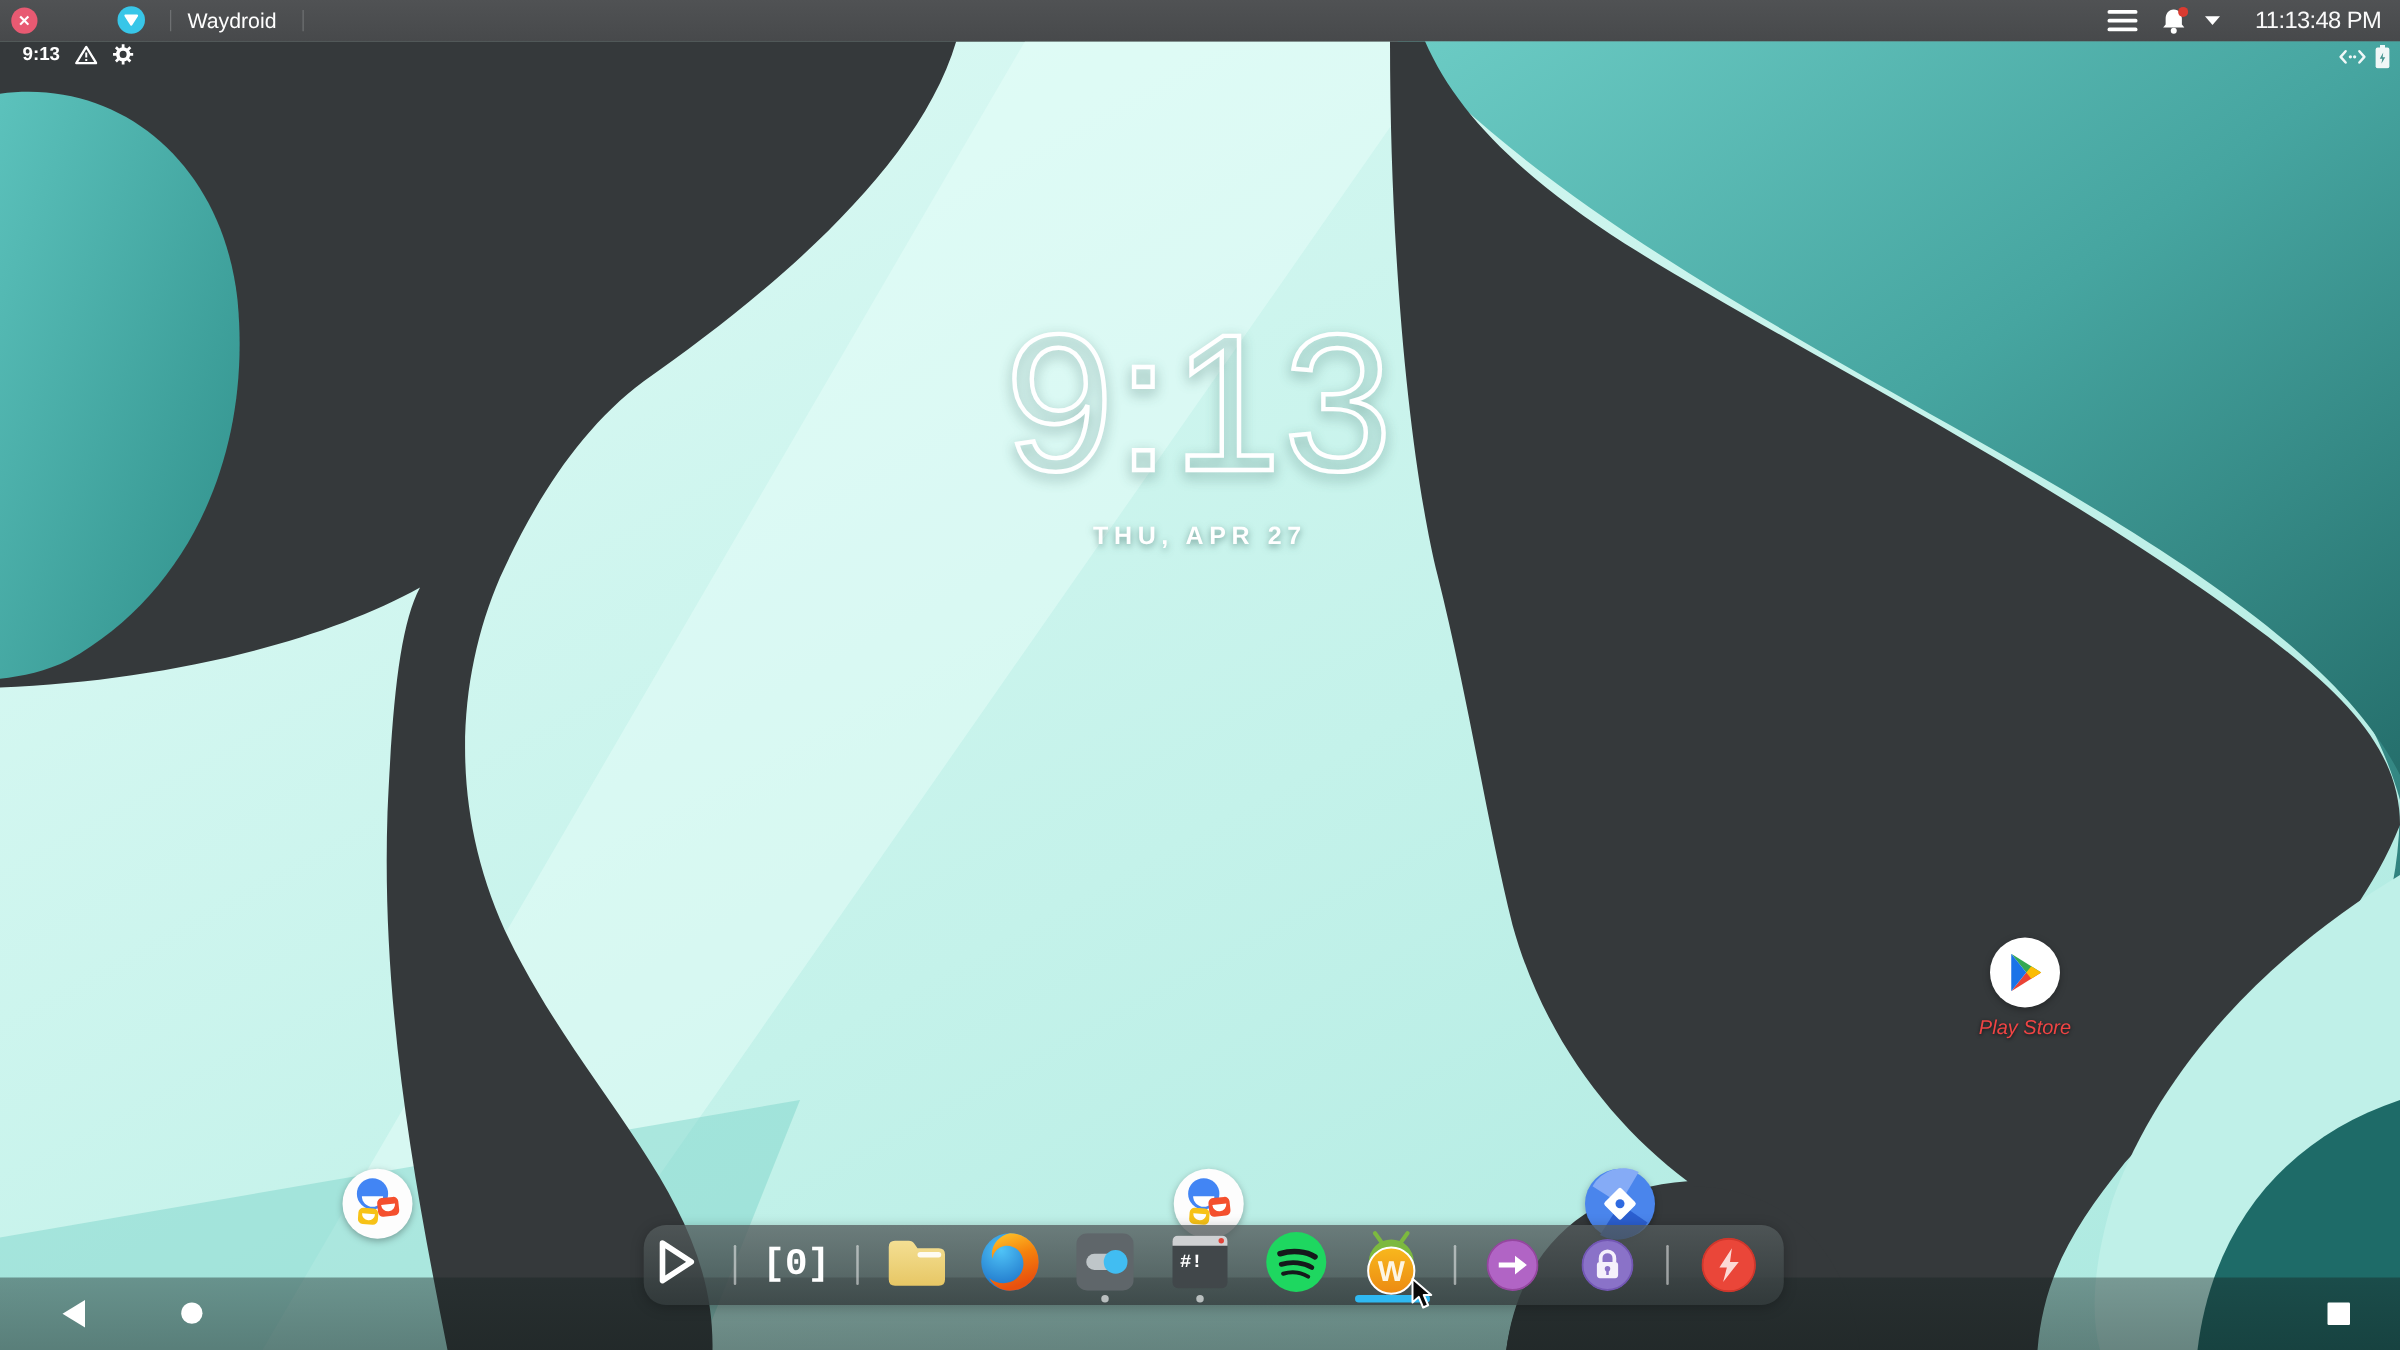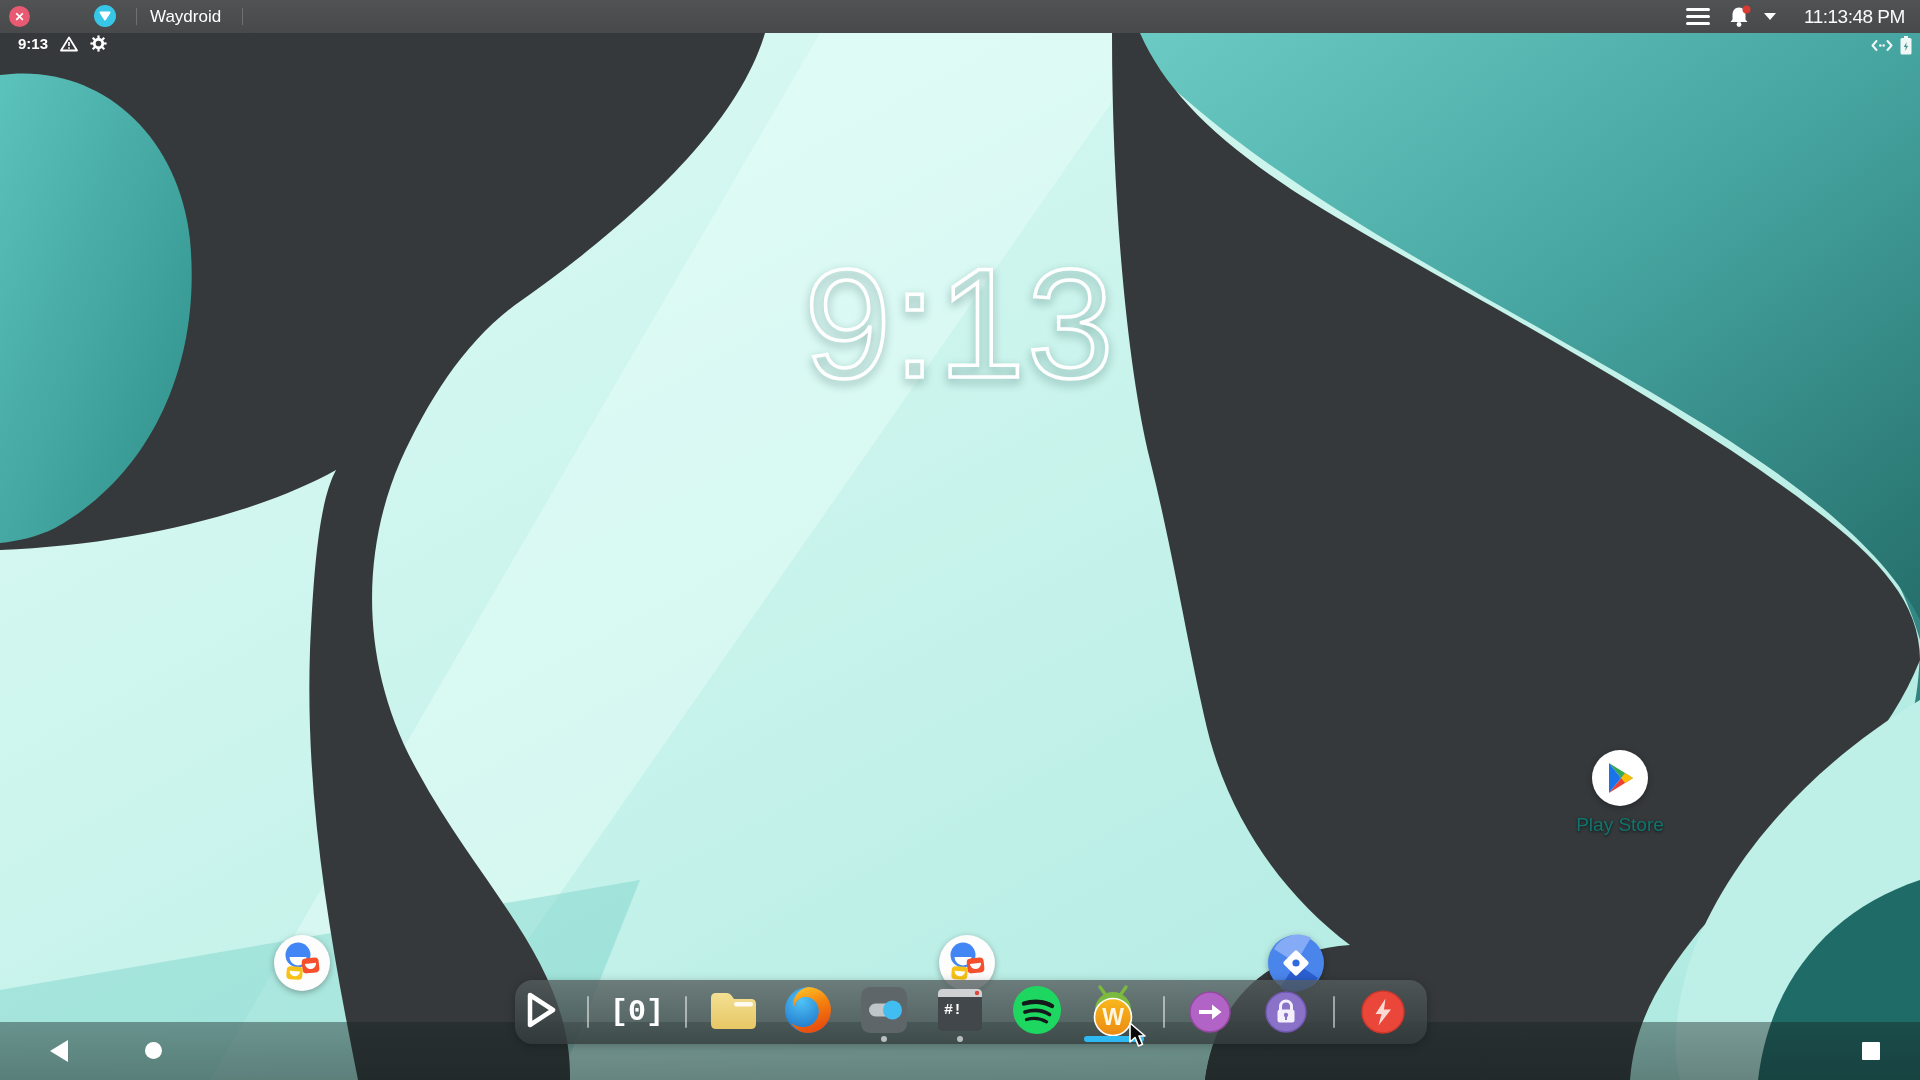--- a/index.html
+++ b/index.html
@@ -43,22 +43,22 @@
   .big-clock { font-size:156px; font-weight:300; letter-spacing:2px; color:transparent;
                -webkit-text-stroke:3.5px #ffffff;
                filter:drop-shadow(0 4px 5px rgba(25,70,64,.45)); line-height:1.1; }
   .big-date { margin-top:8px; font-size:20px; font-weight:600; letter-spacing:4.5px; color:#fff;
               filter:drop-shadow(0 2px 3px rgba(25,70,64,.5)); }
 
   
   .shortcut { position:absolute; width:100px; display:flex; flex-direction:column;
               align-items:center; z-index:12; }
   .shortcut .ic { width:58px; height:58px; filter:drop-shadow(0 2px 3px rgba(0,0,0,.3)); }
-  .shortcut .lbl { margin-top:7px; color:#0f766e; font-size:19px;
-                   text-shadow:0 1px 3px rgba(0,0,0,.7); min-height:0; }
+  .shortcut .lbl { margin-top:7px; color:#ef4444; font-size:16px;
+                   text-shadow:0 1px 3px rgba(0,0,0,.7); min-height:0;font-style:italic; }
 
   
   .navbar { position:absolute; left:0; top:989px; width:1920px; height:58px; z-index:20;
             background:linear-gradient(rgba(22,34,33,.42), rgba(16,26,25,.5)); }
   .nav-back { position:absolute; left:50px; top:18px; width:0; height:0;
               border-top:11px solid transparent; border-bottom:11px solid transparent;
               border-right:18px solid #fff; }
   .nav-home { position:absolute; left:145px; top:20px; width:17px; height:17px;
               border-radius:50%; background:#fff; }
   .nav-recents { position:absolute; left:1862px; top:20px; width:18px; height:18px;
@@ -177,20 +177,21 @@
         <svg width="12" height="19" viewBox="0 0 12 19">
           <rect x="4" y="0" width="4" height="3" fill="#fff"></rect>
           <rect x="0.5" y="2" width="11" height="16.5" rx="1.5" fill="#fff"></rect>
           <path d="M6.6,6 L3.8,11 L5.8,11 L5.1,15 L8.2,9.7 L6.1,9.7 Z" fill="#46948f"></path>
         </svg>
       </div>
     </div>
 
     <div class="clockw">
       <div class="big-clock">9:13</div>
+      <div class="big-date">THU, APR 27</div>
     </div>
 
     <div class="shortcut" style="left:252px; top:901px;">
       <svg class="ic" viewBox="0 0 58 58">
         <circle cx="29" cy="29" r="28" fill="#fdfdfd"></circle>
         <circle cx="25" cy="21" r="12.5" fill="#4285f4"></circle>
         <path d="M16.5,23 A8.5,8.5 0 0 0 33.5,23 Z" fill="#fff"></path>
         <rect x="29" y="24" width="17" height="15" rx="4" fill="#f4502e" transform="rotate(-6 37 31)"></rect>
         <path d="M32,29.5 A5.6,5.6 0 0 0 43.2,29.5 Z" fill="#fff" transform="rotate(-6 37 31)"></path>
         <rect x="13.5" y="32.5" width="16" height="13" rx="4" fill="#f7c217" transform="rotate(4 21 39)"></rect>

